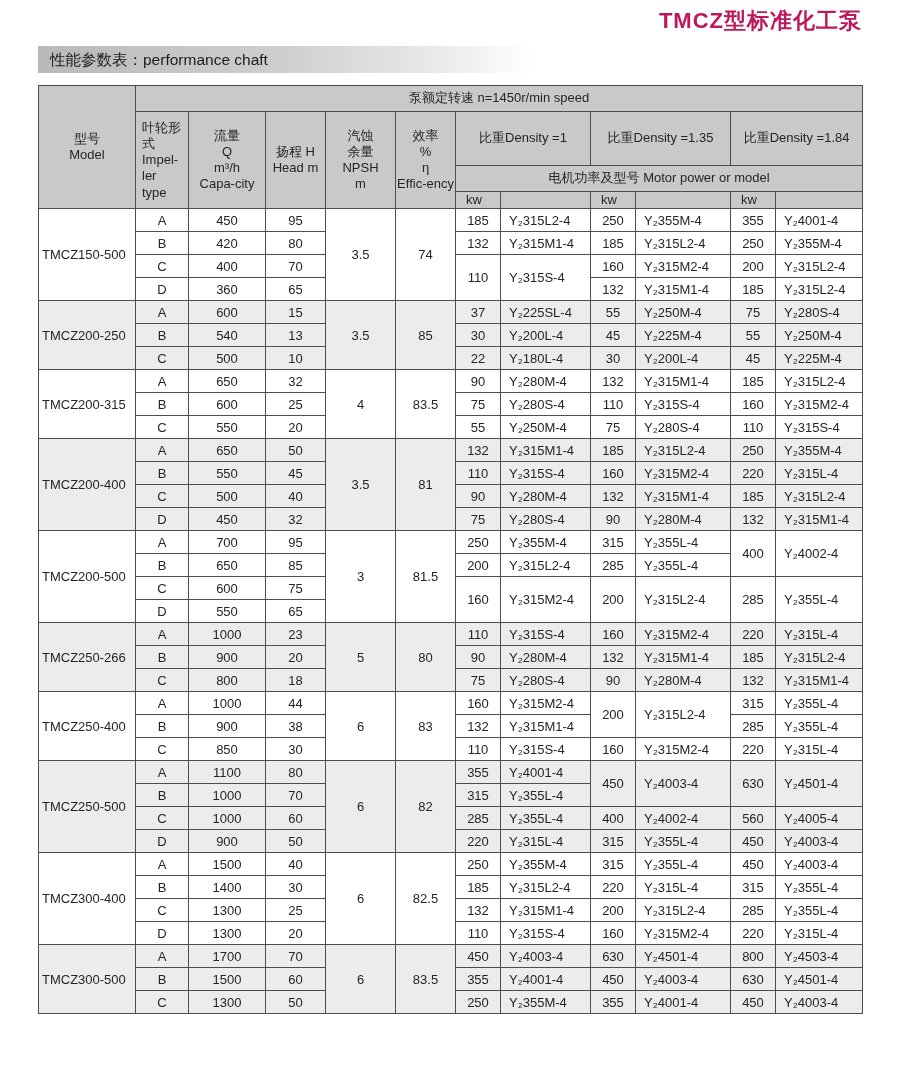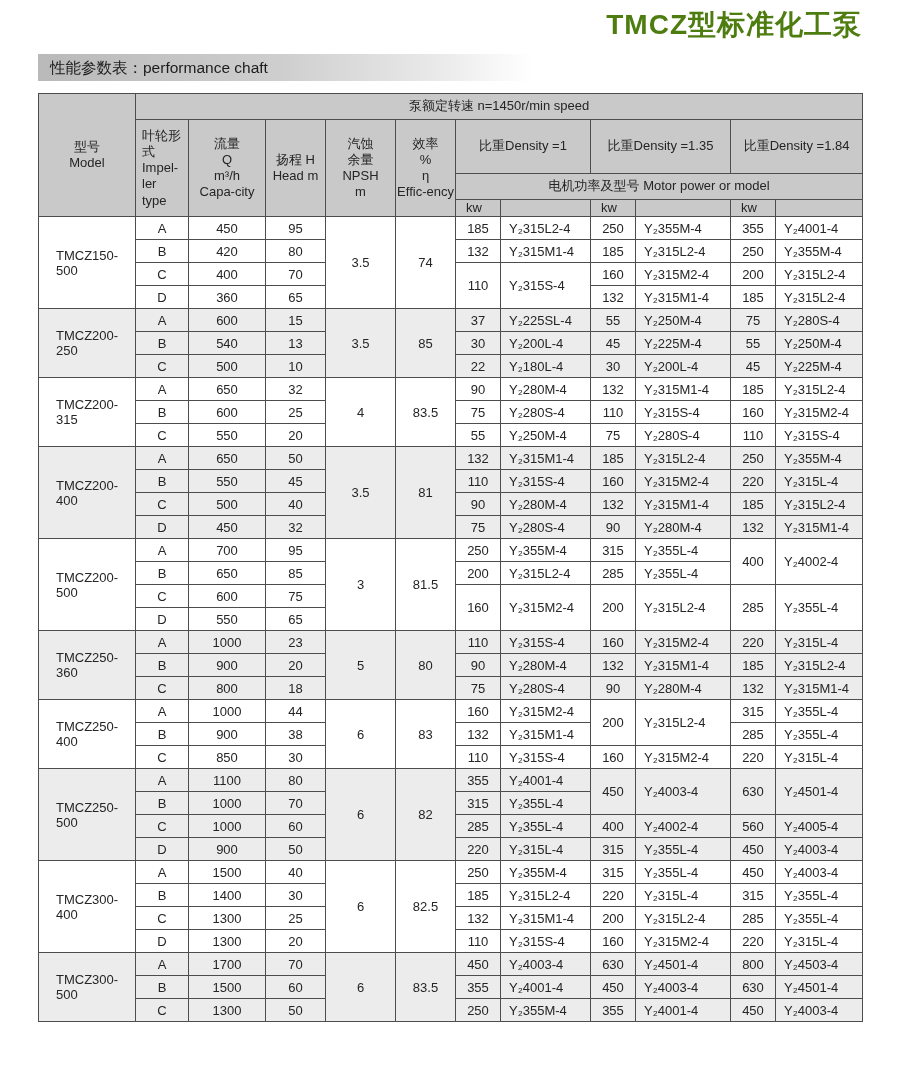--- a/index.html
+++ b/index.html
@@ -8,21 +8,21 @@
     width: 900px; height: 1091px;
     font-family: "Liberation Sans", "DejaVu Sans", sans-serif;
     color: #2b2b2b;
     position: relative;
     overflow: hidden;
   }
   .page { position: absolute; left: 38px; top: 6px; width: 824px; }
 
   
   .titles { text-align: right; }
-  .title-zh { font-size: 28px; font-weight: bold; color: #4d7c0f; letter-spacing: 1px; }
+  .title-zh { font-size: 22px; font-weight: bold; color: #be185d; letter-spacing: 1px; }
   .title-en { font-size: 14.5px; color: #333; margin-top: 3px; }
 
   
   .section-bar {
     margin-top: 10px;
     height: 27px;
     line-height: 27px;
     padding-left: 12px;
     font-size: 15.5px;
     color: #1c1c1c;
@@ -53,21 +53,21 @@
   th.speed-h { height: 26px; font-size: 13.5px; }
   tr.h2 th { height: 54px; }
   th.motor-h { height: 26px; }
   tr.h4 th { height: 16px; }
   th.al { text-align: left; padding-left: 6px; margin-top: 16px; }
   th.ac { text-align: center; }
   th.kw-h { text-align: left; padding-left: 10px; font-size: 12.5px; }
 
   tbody td { height: 23px; background: #ffffff; }
   tbody tr.shaded td { background: #ececec; }
-  td.model { text-align: left; padding-left: 17px; font-size: 13.5px; }
+  td.model { text-align: left; padding-left: 3px; font-size: 13.5px; }
   td.c { text-align: center; }
   td.l { text-align: left; padding-left: 8px; }
 </style>
 </head>
 <body>
 
 <div class="page">
 
   <div class="titles">
     <div class="title-zh">TMCZ型标准化工泵</div>
@@ -332,21 +332,21 @@
           <td class="l" rowspan="2">Y₂315L2-4</td>
           <td class="c" rowspan="2">285</td>
           <td class="l" rowspan="2">Y₂355L-4</td>
         </tr>
         <tr>
           <td class="c">D</td>
           <td class="c">550</td>
           <td class="c">65</td>
         </tr>
         <tr class="shaded">
-          <td class="model" rowspan="3">TMCZ250-360</td>
+          <td class="model" rowspan="3">TMCZ250-266</td>
           <td class="c">A</td>
           <td class="c">1000</td>
           <td class="c">23</td>
           <td class="c" rowspan="3">5</td>
           <td class="c" rowspan="3">80</td>
           <td class="c">110</td>
           <td class="l">Y₂315S-4</td>
           <td class="c">160</td>
           <td class="l">Y₂315M2-4</td>
           <td class="c">220</td>

